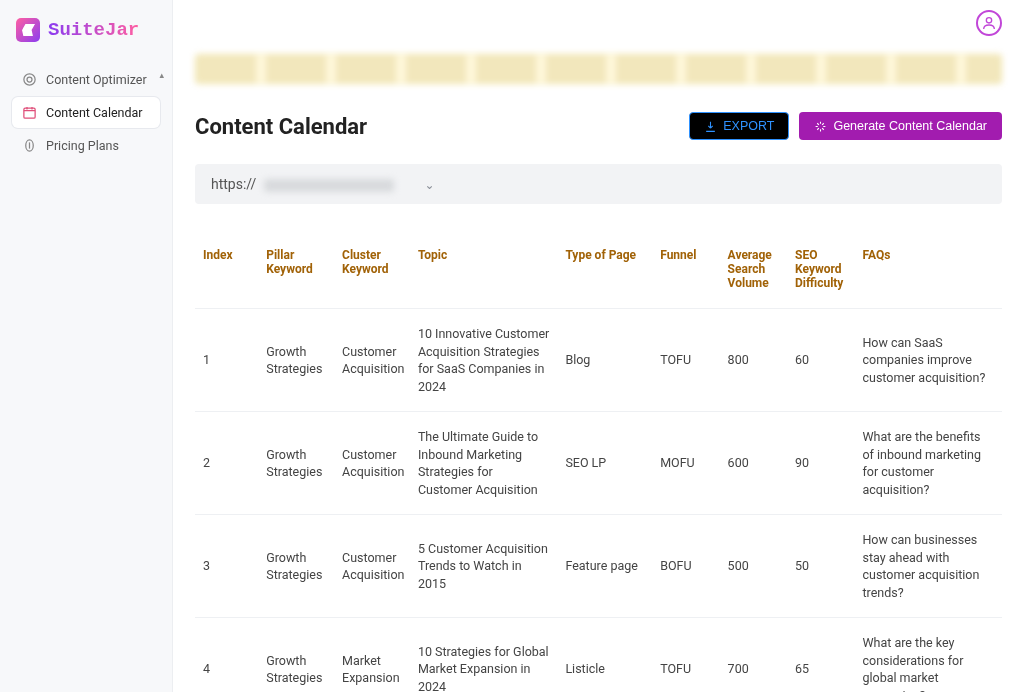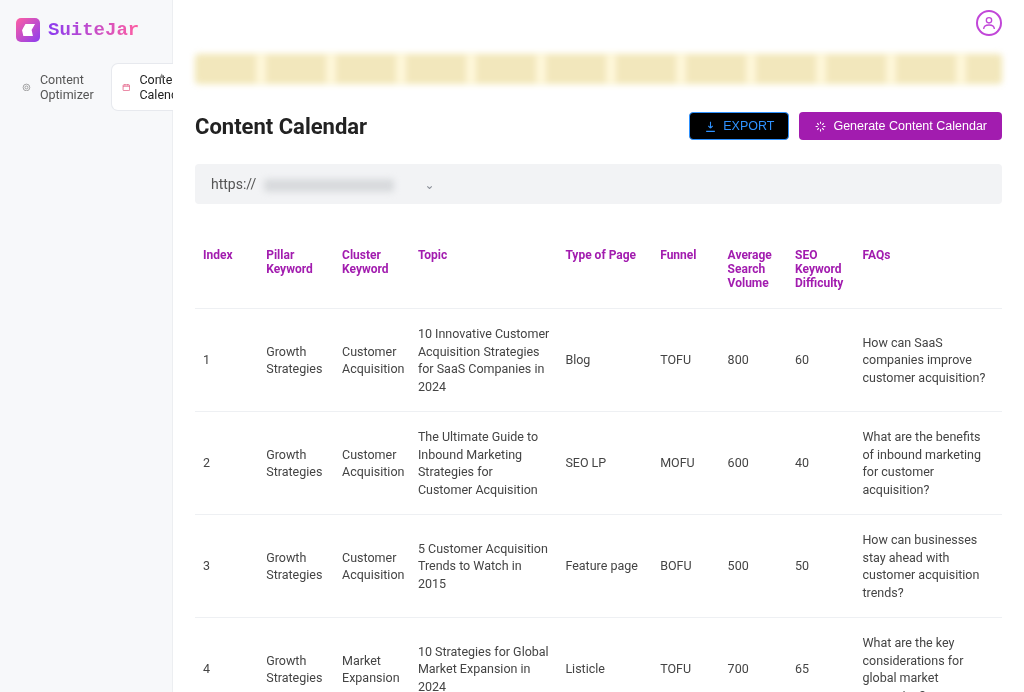--- a/index.html
+++ b/index.html
@@ -53,21 +53,21 @@
     font-size: 19px;
     font-weight: 700;
     background: linear-gradient(90deg, #8b3cf0, #ff5fa2);
     -webkit-background-clip: text;
     background-clip:text;
     -webkit-text-fill-color: transparent;
   }
   .collapse-caret{
     position:absolute; top:70px; right:8px; font-size:9px; color:#888;
   }
-  .nav { display:flex; flex-direction:row; gap:2px; }
+  .nav { display:flex; flex-direction:column; gap:2px; }
   .nav-item {
     display:flex; align-items:center; gap:9px;
     padding: 8px 10px;
     border-radius:6px;
     color:#555; font-size:12.5px;
     cursor:pointer;
   }
   .nav-item.active {
     background:#fff;
     box-shadow: 0 0 0 1px #e7e9ee;
@@ -125,21 +125,21 @@
   .url-bar .blur{
     display:inline-block; width:130px; height:13px;
     background:#d8dadd; border-radius:3px; filter:blur(3px);
     margin:0 4px;
   }
   .url-bar .chev{ margin-left: 22px; color:#8a8f98; font-size:12px;}
   
   .table-wrap{ margin-top:34px; }
   table{ width:100%; border-collapse:collapse; table-layout:fixed;}
   th{
-    text-align:left; font-size:12px; font-weight:700; color:#a21caf;
+    text-align:left; font-size:12px; font-weight:700; color:#a16207;
     padding:10px 8px 18px 8px; vertical-align:top;
   }
   td{
     font-size:12.5px; color:#444; padding:16px 8px;
     border-top:1px solid #eef0f3; vertical-align:middle;
     line-height:1.4;
   }
   col.c-index{width:60px;}
   col.c-pillar{width:72px;}
   col.c-cluster{width:72px;}
@@ -267,21 +267,21 @@
               <td>How can SaaS companies improve customer acquisition?</td>
             </tr>
             <tr>
               <td>2</td>
               <td>Growth Strategies</td>
               <td>Customer Acquisition</td>
               <td>The Ultimate Guide to Inbound Marketing Strategies for Customer Acquisition</td>
               <td>SEO LP</td>
               <td>MOFU</td>
               <td>600</td>
-              <td>40</td>
+              <td>90</td>
               <td>What are the benefits of inbound marketing for customer acquisition?</td>
             </tr>
             <tr>
               <td>3</td>
               <td>Growth Strategies</td>
               <td>Customer Acquisition</td>
               <td>5 Customer Acquisition Trends to Watch in 2015</td>
               <td>Feature page</td>
               <td>BOFU</td>
               <td>500</td>

